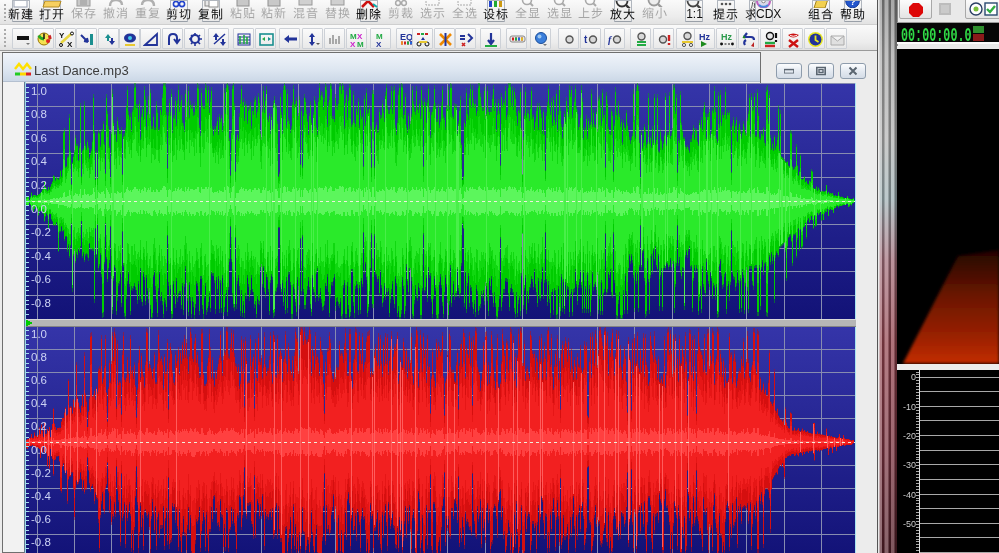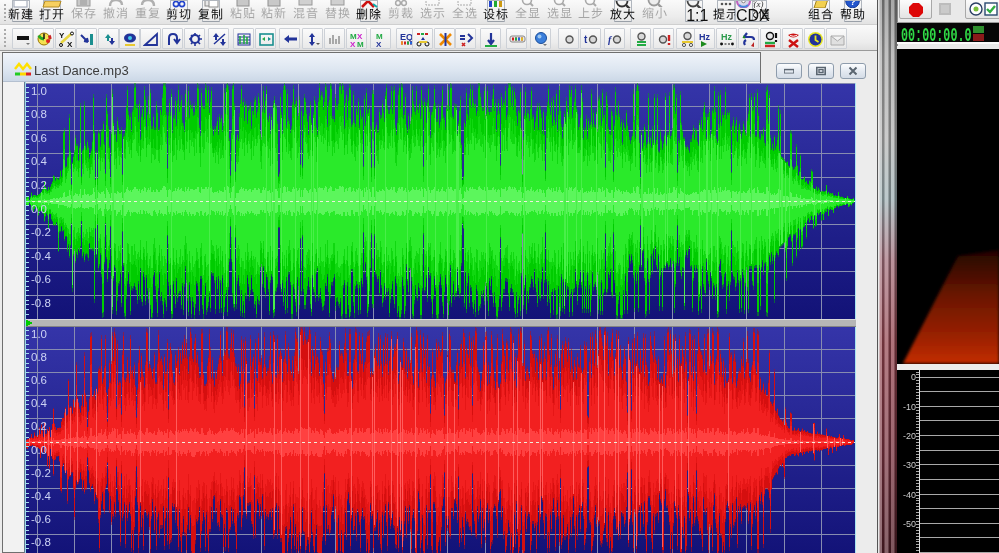--- a/index.html
+++ b/index.html
@@ -7,21 +7,21 @@
 #tb1 { position:absolute; left:0; top:0; width:878px; height:25px;
   background:linear-gradient(#fafafa,#ececec 70%,#e2e2e2);
   border-bottom:1px solid #cfcfcf; }
 .tb1 { position:absolute; top:0; width:18px; height:22px; }
 .tb1.en { border:1px solid #b0b6be; border-bottom-color:#9aa0a8;
   background:linear-gradient(#f9f9f9,#e9e9e9); border-radius:1px; }
 .sliv { position:absolute; left:50%; transform:translateX(-50%); top:0; height:7px;
   overflow:hidden; }
 .tb1 .lb { position:absolute; left:50%; transform:translateX(-50%); top:7px; }
 .tb1 .txt { position:absolute; left:0; right:0; top:6px; text-align:center;
-  font-size:16px; color:#101010; }
+  font-size:12px; color:#101010; }
 #tb2 { position:absolute; left:0; top:25px; width:878px; height:26px;
   background:linear-gradient(#fafafa,#ececec 70%,#e0e0e0);
   border-bottom:1px solid #9a9a9a; }
 .tb2 { position:absolute; top:3px; width:21px; height:21px; padding:2px;
   border:1px solid #cdd1d7; border-radius:1px; background:linear-gradient(#fbfbfb,#e9e9e9); }
 .grip { position:absolute; left:3px; width:4px;
   background-image:radial-gradient(circle,#aaa 1px,transparent 1.2px);
   background-size:4px 4px; }
 #win { position:absolute; left:2px; top:52px; width:759px; height:501px;
   border:1px solid #6f6f6f; background:#f2f2f2; }
@@ -370,21 +370,21 @@
       <div class="sliv">
         <svg width="18" height="7">
           <text x="2" y="6" font-size="9" font-family="Liberation Serif" font-style="italic" fill="#333">f(x)</text>
         </svg>
       </div>
       <svg class="lb" width="26" height="13" fill="#101010">
         <use href="#g6c42"></use>
         <use href="#g503c" x="13"></use>
       </svg>
     </div>
-    <div class="tb1 en" style="left:735px">
+    <div class="tb1 en" style="left:755px">
       <div class="sliv">
         <svg width="18" height="8">
           <circle cx="8.5" cy="0" r="6.5" fill="#d8d8e8" stroke="#888"></circle>
           <path d="M2 0 A6.5 6.5 0 0 0 15 0" fill="none" stroke="#c060c0" stroke-width="2"></path>
           <path d="M4 4 A6.5 6.5 0 0 0 13 4" fill="none" stroke="#4488dd" stroke-width="2"></path>
           <circle cx="8.5" cy="0" r="1.8" fill="#fff" stroke="#888"></circle>
         </svg>
       </div>
       <div class="txt">CDX</div>
     </div>

